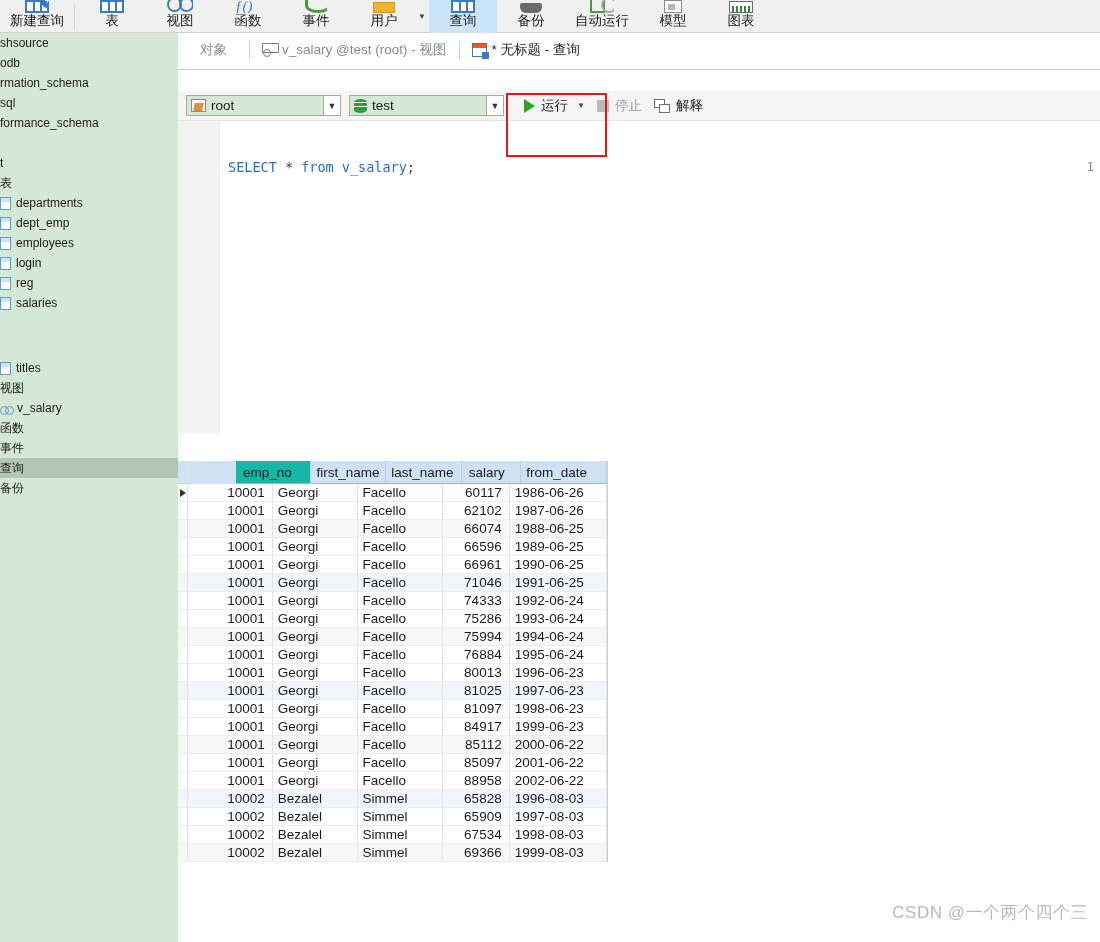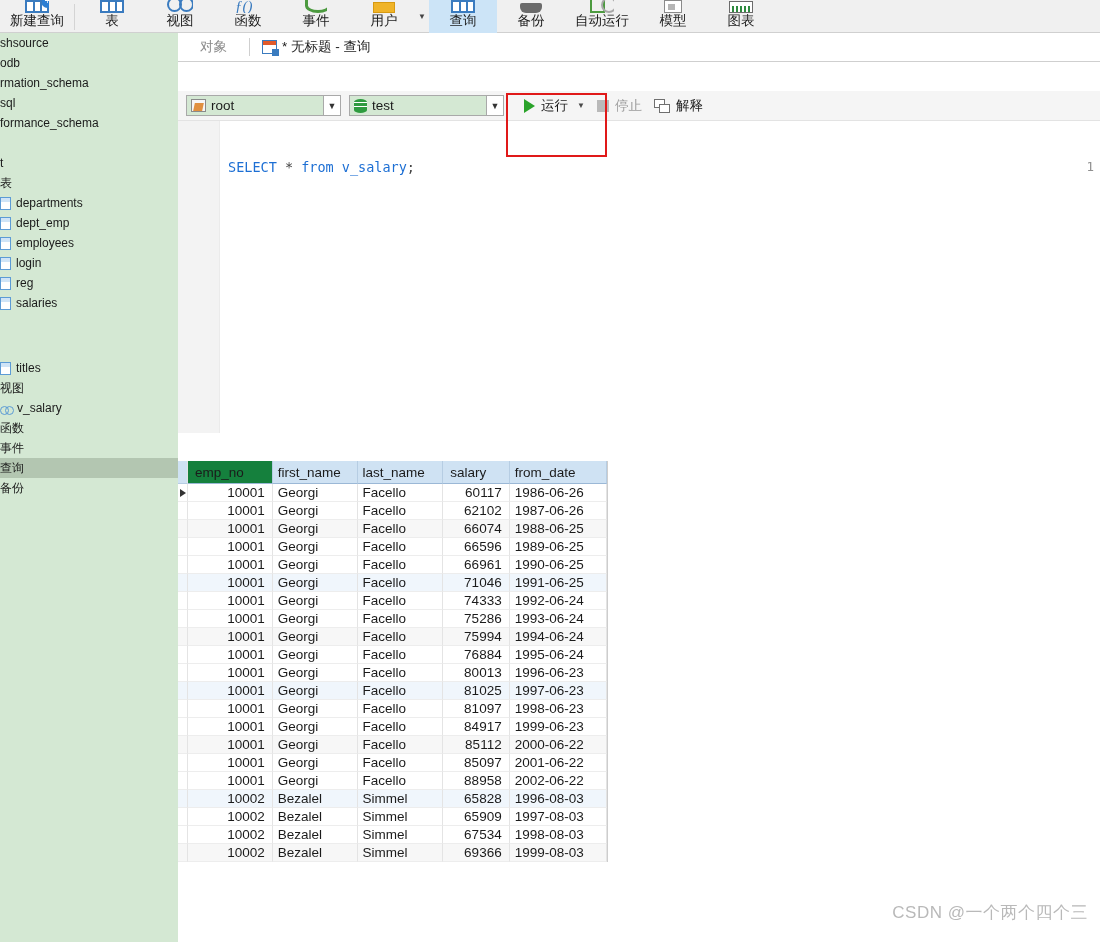--- a/index.html
+++ b/index.html
@@ -96,23 +96,23 @@
     content:""; position:absolute; bottom:0; width:7px; height:7px;
     border:1.5px solid #5c9bd5; border-radius:50%;
   }
   .sb-ico-view:before { left:0; } .sb-ico-view:after { left:5px; }
 
   
   .main { position: absolute; left: 178px; top: 33px; width: 922px; height: 909px; background: #ffffff; }
 
   
   .tabstrip {
-    position: absolute; left: 0; top: 0; width: 922px; height: 29px;
+    position: absolute; left: 0; top: 8px; width: 922px; height: 29px;
     background: #ffffff; border-bottom: 1px solid #cfcfcf;
-    display: flex; align-items: center;
+    display: flex; align-items: flex-start;
   }
   .tab {
     display: flex; align-items: center; gap: 5px;
     padding: 0 12px; font-size: 13.5px; color: #1b1b1b;
     border-right: 1px solid #cfcfcf; cursor: default; white-space: nowrap;
   }
   .tab.first { padding: 0 22px; }
   .tab.inactive { color: #8a8a8a; }
   .tab.active { background: #ffffff; font-weight: normal; border-right: none; }
   .tab-ico-view { width: 15px; height: 14px; position: relative; flex: none; }
@@ -248,21 +248,21 @@
   .grid-cell {
     border-right: 1px solid #e4e4e4; border-bottom: 1px solid #ededed;
     padding: 0 5px; font-size: 13.5px; color: #1b1b1b;
     display: flex; align-items: center; background:#ffffff;
     overflow: hidden; white-space: nowrap;
   }
   .grid-row.header .grid-cell {
     background: #cfe2f3; border-right: 1px solid #b6cde3; border-bottom: 1px solid #9bb8d6;
     font-size: 13.5px; color:#1b1b1b;
   }
-  .grid-row.header .grid-cell.c0 { background:#15803d; }
+  .grid-row.header .grid-cell.c0 { background:#14b8a6;margin-left:48px; }
   .c0 { width: 87px; justify-content: flex-end; padding-right: 7px; }
   .c1 { width: 87px; justify-content: flex-start; }
   .c2 { width: 88px; justify-content: flex-start; }
   .c3 { width: 68px; justify-content: flex-end; padding-right: 7px; }
   .c4 { width: 100px; justify-content: flex-start; }
   .grid-row.header .c0 { justify-content: flex-start; padding-left: 7px; }
   .grid-row.header .c3 { justify-content: flex-start; padding-left: 7px; }
   .row-arrow { width:0;height:0;border-left:6px solid #333;
                border-top:4px solid transparent;border-bottom:4px solid transparent;}
 
@@ -429,20 +429,24 @@
         </div>
       </div>
   </div>
 
   <div class="main">
 
     <div class="tabstrip">
       <div class="tab first inactive">
         <span>对象</span>
       </div>
+      <div class="tab inactive">
+        <span class="tab-ico-view"></span>
+        <span>v_salary @test (root) - 视图</span>
+      </div>
       <div class="tab active">
         <span class="tab-ico-query"></span>
         <span>* 无标题 - 查询</span>
       </div>
     </div>
 
     <div class="tbar1">
       <div class="tb-btn">
         <span class="i-save"></span>
         <span>保存</span>

